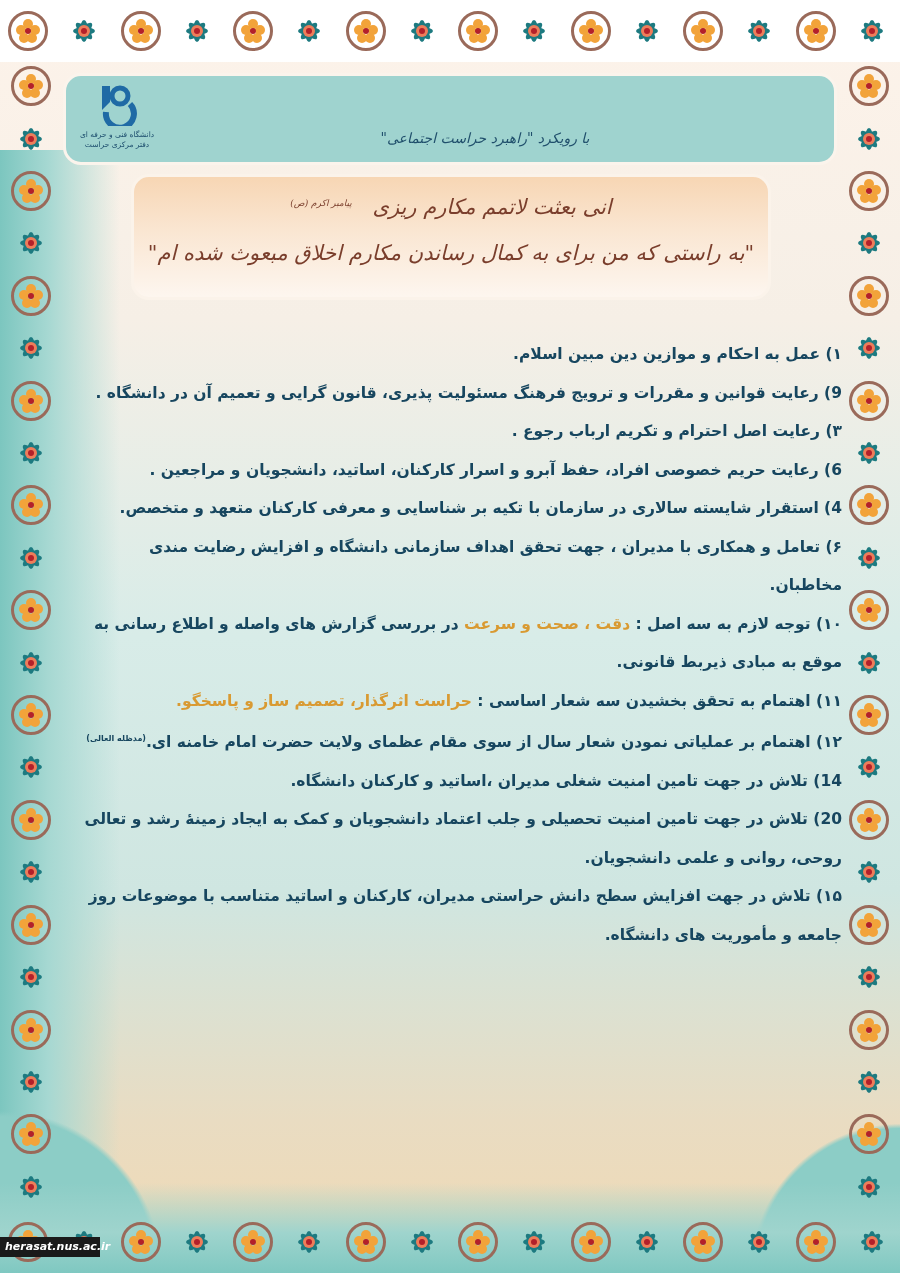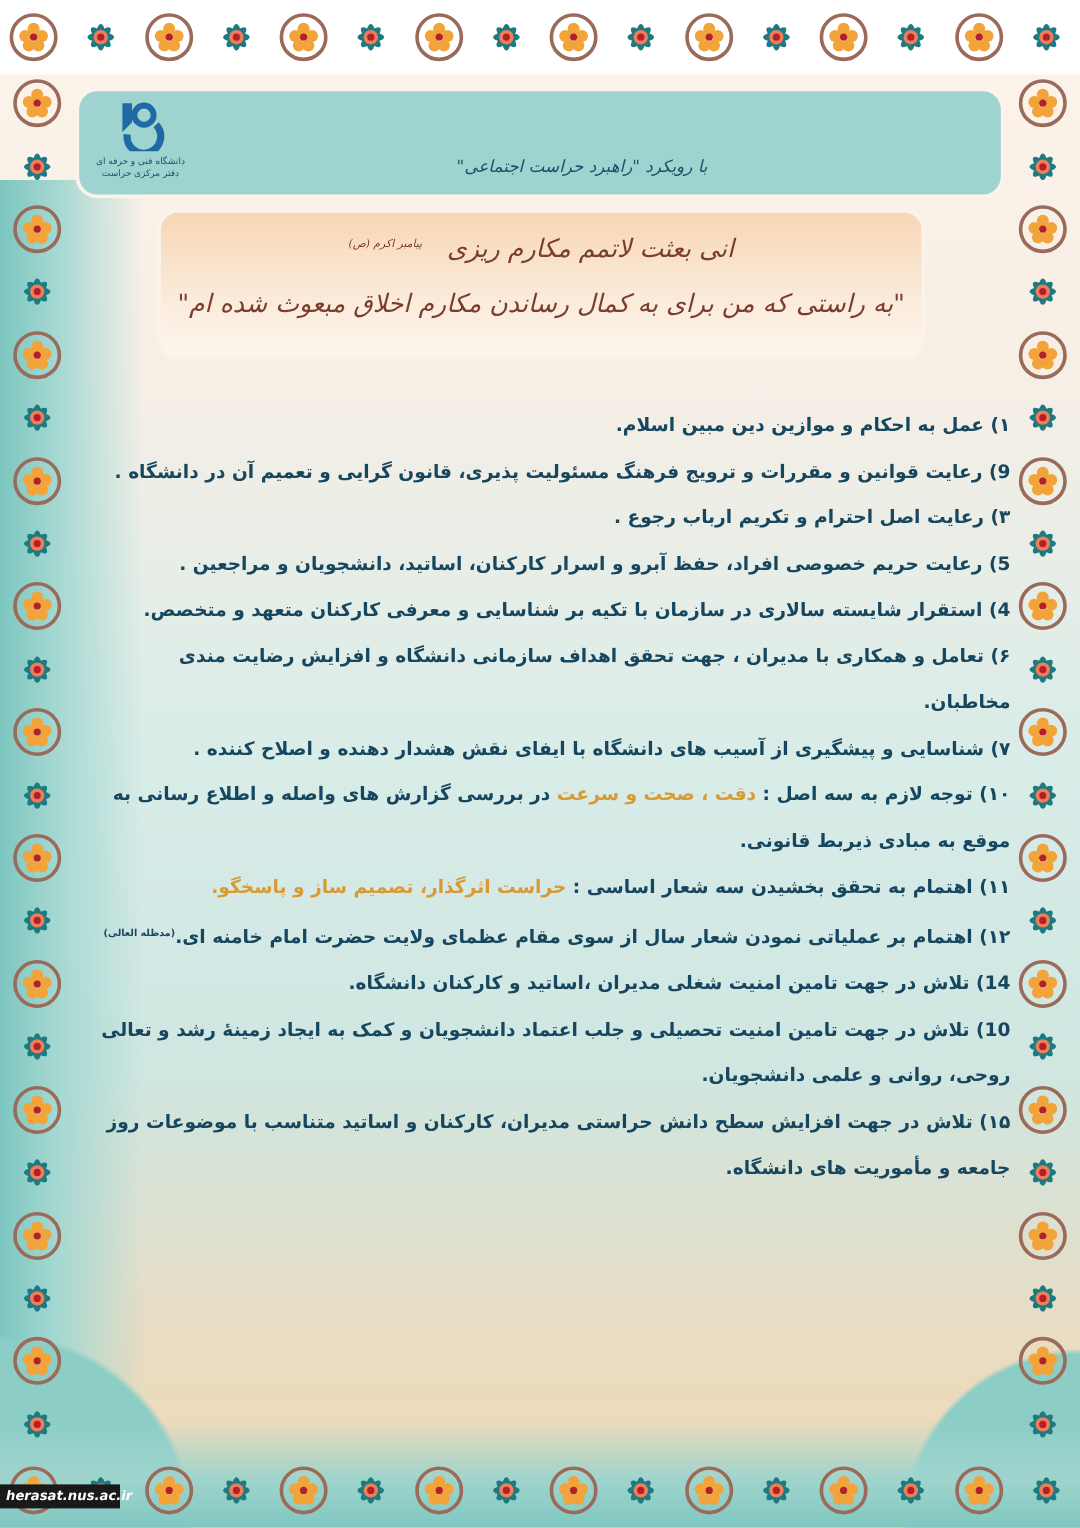--- a/index.html
+++ b/index.html
@@ -796,31 +796,30 @@
     <span>انی بعثت لاتمم مکارم ریزی</span>
     <span class="quote-attr">پیامبر اکرم (ص)</span>
   </div>
   <div class="quote-line2">"به راستی که من برای به کمال رساندن مکارم اخلاق مبعوث شده ام"</div>
 </div>
 
 <div class="principles">
   <div class="item">۱)  عمل به احکام و موازین دین مبین اسلام.</div>
   <div class="item">9) رعایت قوانین و مقررات و ترویج فرهنگ مسئولیت پذیری، قانون گرایی و تعمیم آن در دانشگاه .</div>
   <div class="item">۳) رعایت اصل احترام و تکریم ارباب رجوع .</div>
-  <div class="item">5) رعایت حریم خصوصی افراد، حفظ آبرو و اسرار کارکنان، اساتید، دانشجویان و مراجعین .</div>
+  <div class="item">6) رعایت حریم خصوصی افراد، حفظ آبرو و اسرار کارکنان، اساتید، دانشجویان و مراجعین .</div>
   <div class="item">4)  استقرار شایسته سالاری  در سازمان با تکیه بر شناسایی و معرفی کارکنان متعهد و متخصص.</div>
   <div class="item">۶) تعامل و همکاری با مدیران ، جهت تحقق اهداف سازمانی دانشگاه و افزایش رضایت مندی مخاطبان.</div>
-  <div class="item">۷) شناسایی و پیشگیری از آسیب های دانشگاه با ایفای نقش هشدار دهنده و اصلاح کننده .</div>
   <div class="item wrap">
     <span>۱۰)  توجه لازم به سه اصل : </span><span class="hl">دقت ، صحت و سرعت</span><span> در بررسی گزارش های واصله و اطلاع رسانی به موقع به مبادی ذیربط قانونی.</span>
   </div>
   <div class="item">
     <span>۱۱)  اهتمام به تحقق بخشیدن سه شعار اساسی : </span><span class="hl">حراست اثرگذار، تصمیم ساز و پاسخگو.</span>
   </div>
   <div class="item">
     <span>۱۲)  اهتمام بر عملیاتی نمودن شعار سال از سوی مقام عظمای ولایت حضرت امام خامنه ای.</span><span class="sup">(مدظله العالی)</span>
   </div>
   <div class="item">14)  تلاش در جهت تامین امنیت شغلی مدیران ،اساتید و کارکنان  دانشگاه.</div>
-  <div class="item wrap">10)  تلاش در جهت تامین امنیت تحصیلی و جلب اعتماد دانشجویان و کمک به ایجاد زمینهٔ رشد و تعالی روحی، روانی و علمی دانشجویان.</div>
+  <div class="item wrap">20)  تلاش در جهت تامین امنیت تحصیلی و جلب اعتماد دانشجویان و کمک به ایجاد زمینهٔ رشد و تعالی روحی، روانی و علمی دانشجویان.</div>
   <div class="item wrap">۱۵)  تلاش در جهت افزایش سطح دانش حراستی مدیران، کارکنان و اساتید متناسب با موضوعات روز جامعه و مأموریت های دانشگاه.</div>
 </div>
 
 <div class="url-badge">herasat.nus.ac.ir</div>
 
 </body></html>

